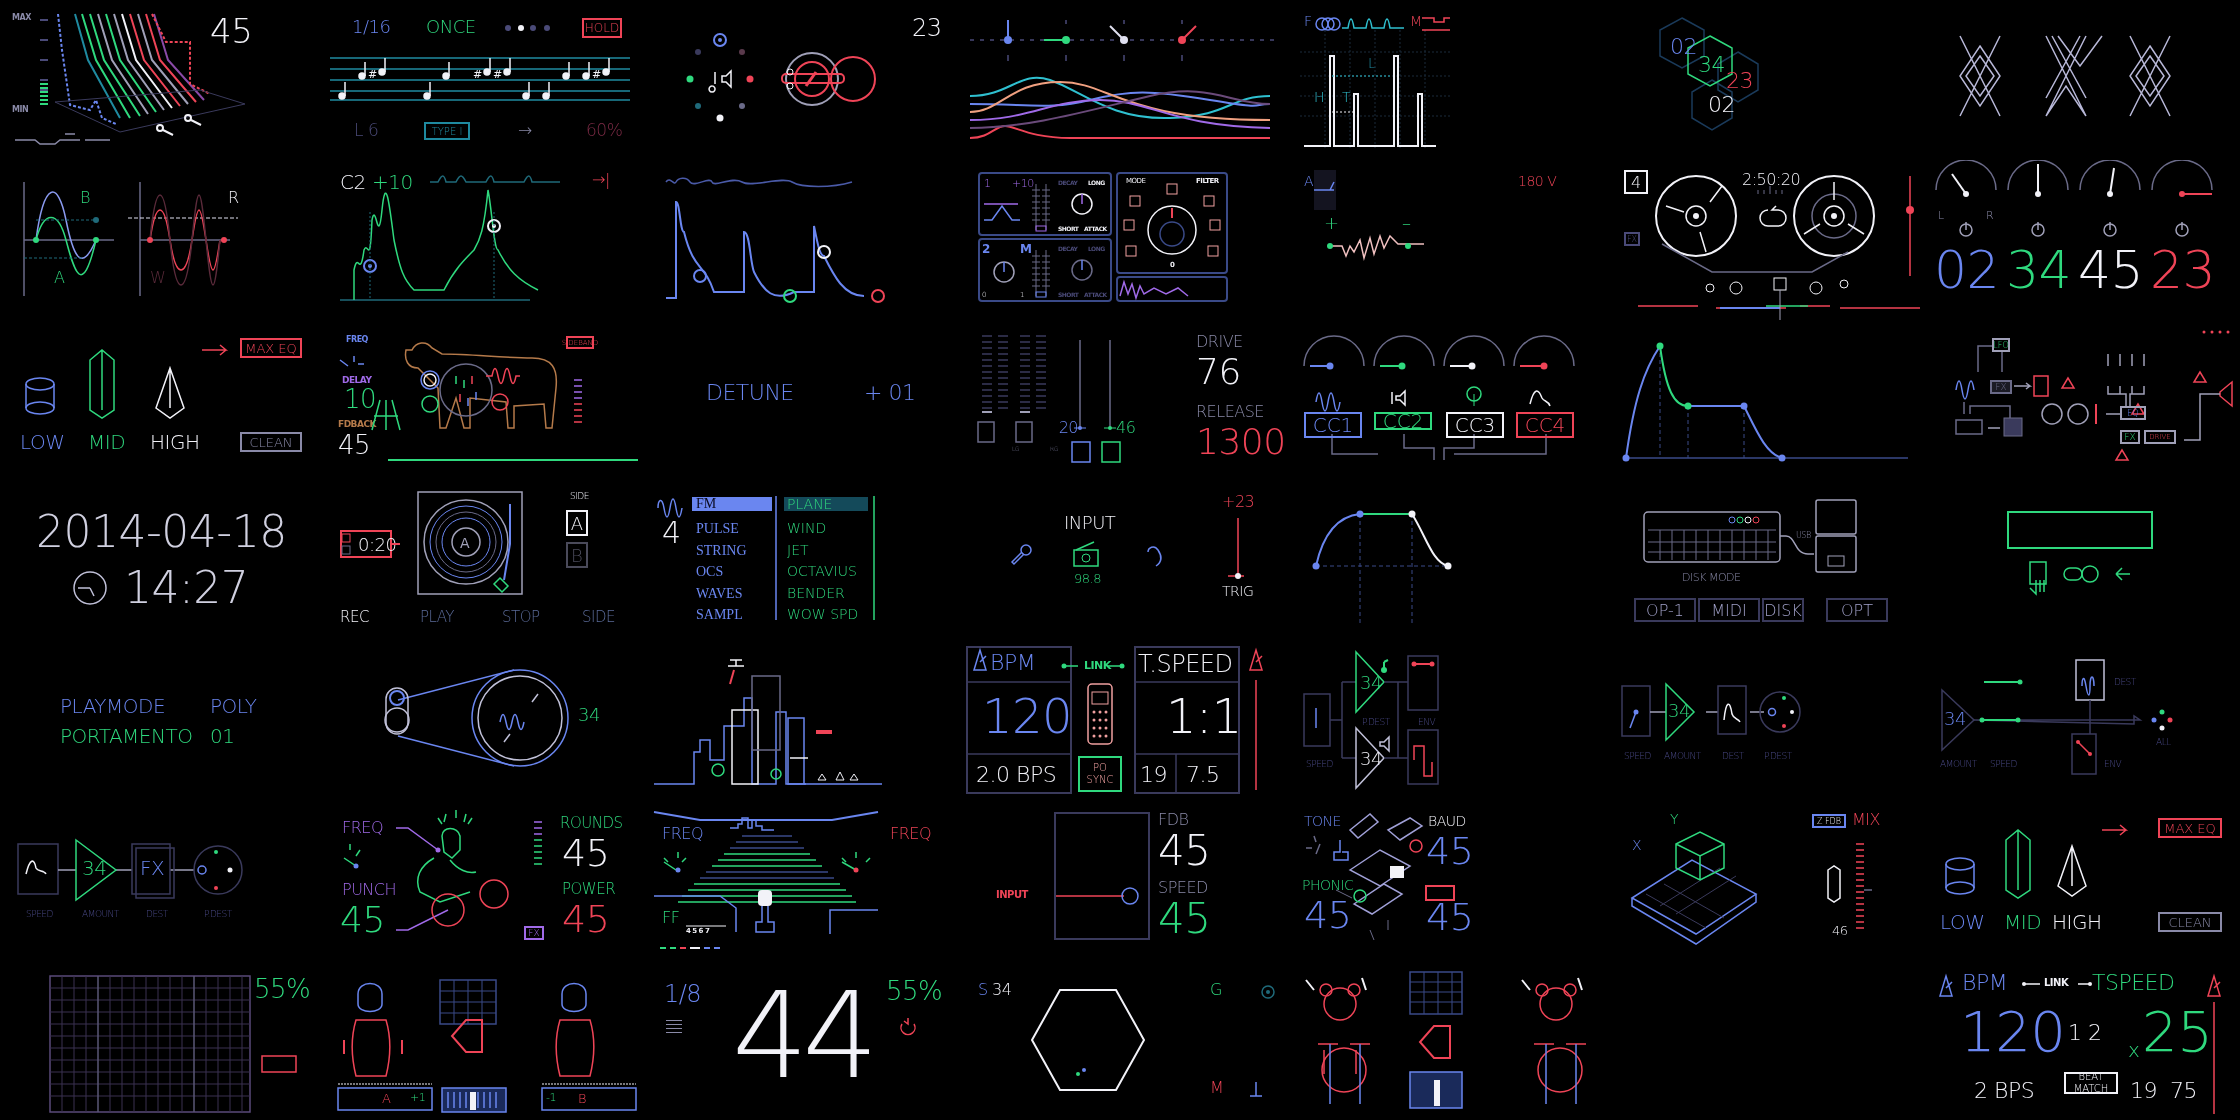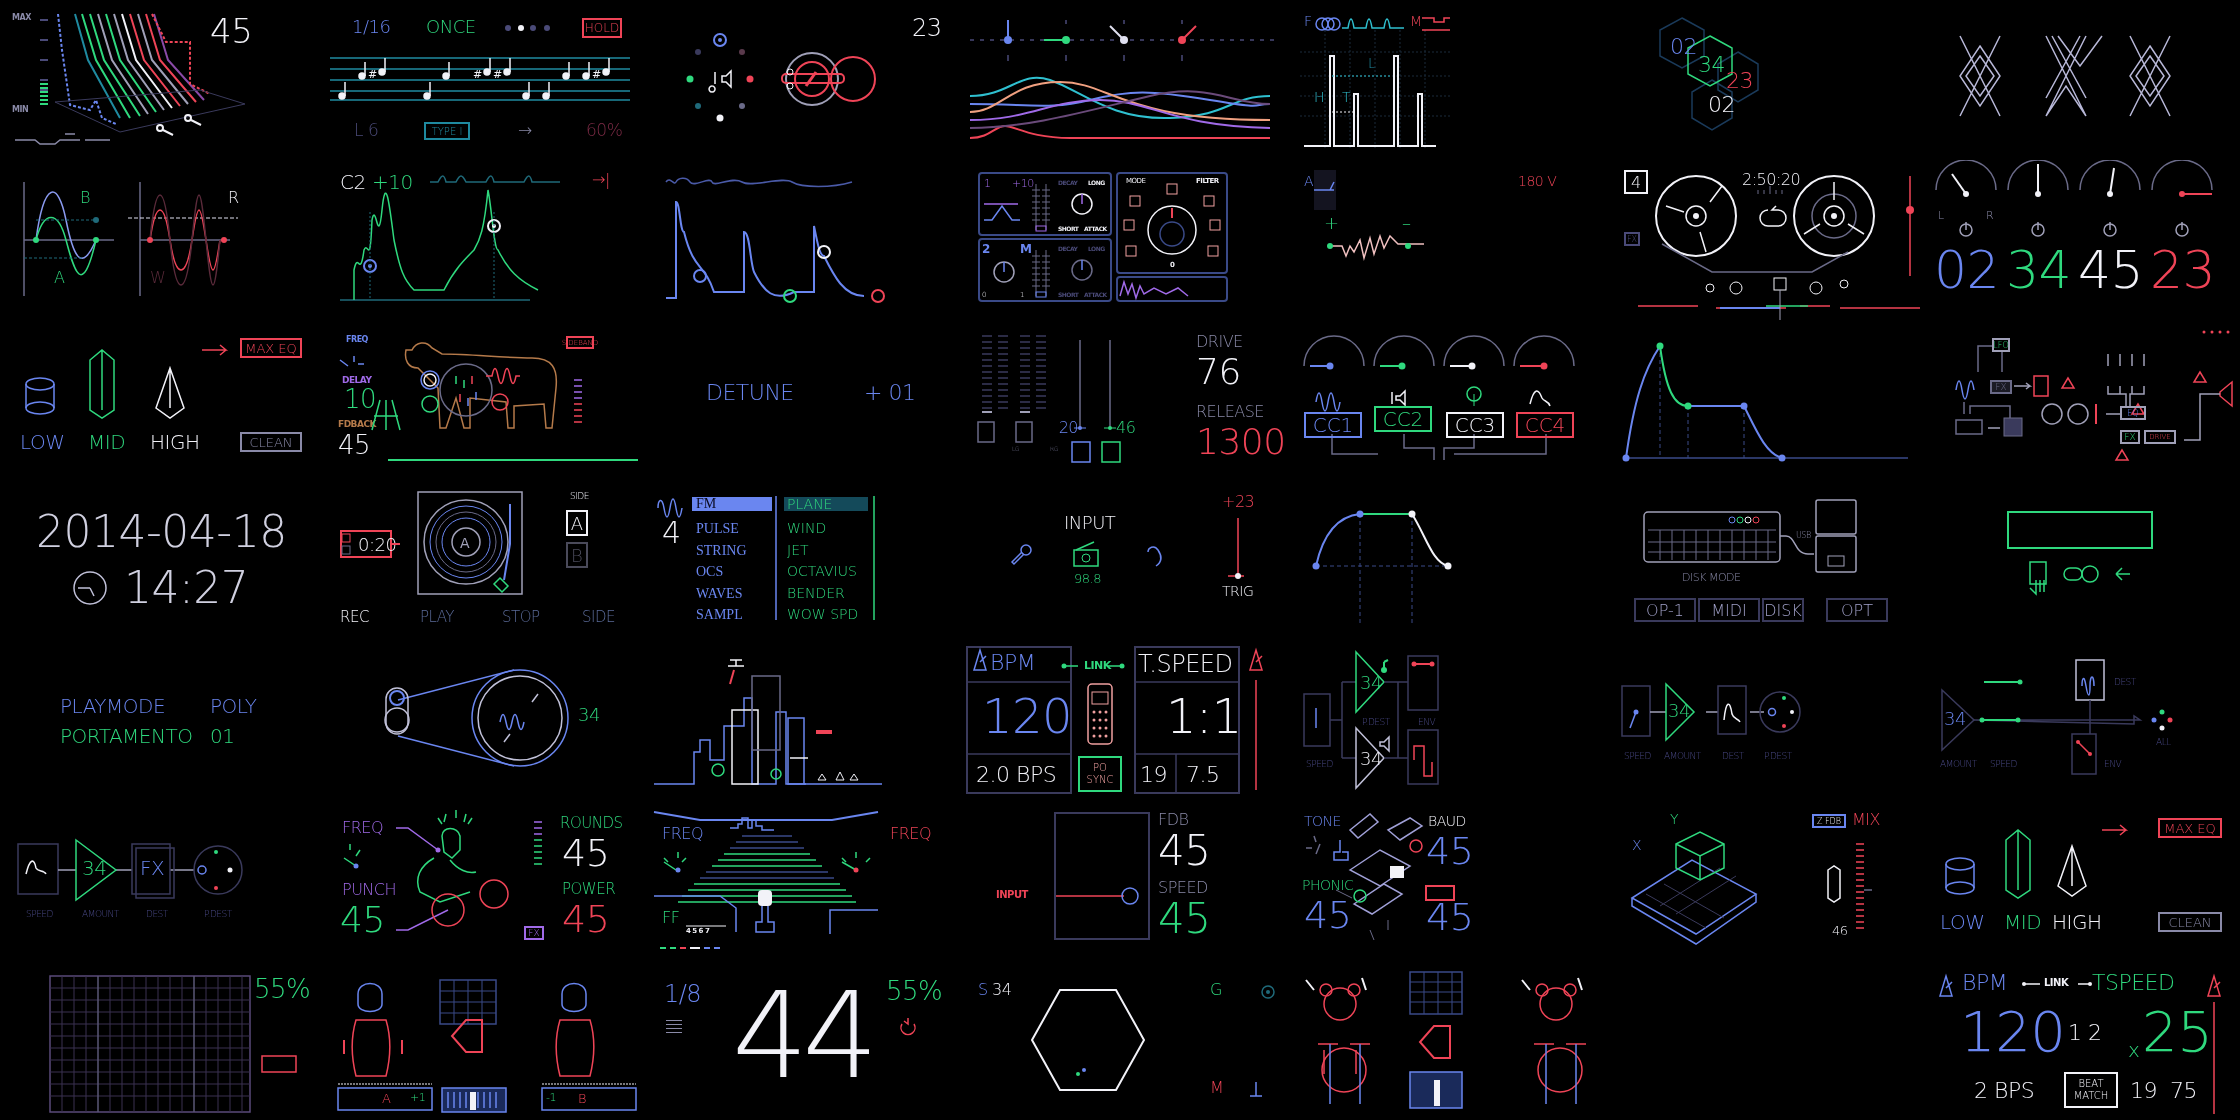--- a/index.html
+++ b/index.html
@@ -480,21 +480,21 @@
     <path d="M220 46h22" stroke="#ef4457" stroke-width="2"></path>
         <circle cx="244" cy="46" r="3.5" fill="#ef4457"></circle>
     <path d="M16 82c2-12 4-12 6 0s4 12 6 0 4-12 6 0 4 12 6 0" stroke="#6a86f0" fill="none" stroke-width="1.5"></path>
     <path d="M92 72v12M96 76h4l5-5v14l-5-5h-4z" stroke="#f2f2f8" fill="none" stroke-width="1.5"></path>
     <circle cx="174" cy="74" r="7" fill="none" stroke="#2fd97e" stroke-width="1.5"></circle>
         <path d="M174 74v12" stroke="#2fd97e"></path>
     <path d="M230 84c4-16 8-16 12-6 2 4 6 2 8 8" stroke="#f2f2f8" fill="none" stroke-width="1.5"></path>
     <path d="M32 114v20h46M104 114v14h30v12M174 114v14h-30v12M246 114v20h-92" stroke="#6a6a88" fill="none" stroke-width="1.5"></path>
   </svg>
   <span class="btnbox blue" style="left:4px;top:92px;width:58px;height:26px;font-size:20px">CC1</span>
-  <span class="btnbox green" style="left:74px;top:86px;width:58px;height:26px;font-size:20px">CC2</span>
+  <span class="btnbox green" style="left:74px;top:92px;width:58px;height:18px;font-size:20px">CC2</span>
   <span class="btnbox white" style="left:146px;top:92px;width:58px;height:26px;font-size:20px">CC3</span>
   <span class="btnbox red" style="left:216px;top:92px;width:58px;height:26px;font-size:20px">CC4</span>
 </div>
 
 <div class="tile" style="left:1610px;top:320px">
   <svg width="320" height="160">
     <path d="M16 138H298" stroke="#3a4a88" stroke-width="1.5"></path>
     <path d="M50 26v112M78 86v52M134 86v52" stroke="#3a4a88" stroke-dasharray="4 3"></path>
     <path d="M16 138C24 80 34 50 50 26" stroke="#6a86f0" fill="none" stroke-width="2"></path>
     <path d="M50 26C56 70 64 86 78 86" stroke="#2fd97e" fill="none" stroke-width="2"></path>
@@ -1077,18 +1077,18 @@
     <path d="M278 36l6-20 6 20zM284 28l6-6M284 42v112" stroke="#ef4457" fill="none" stroke-width="1.5"></path>
   </svg>
   <span class="t blue" style="left:32px;top:12px;font-size:22px">BPM</span>
   <span class="t white" style="left:114px;top:18px;font-size:10px;font-weight:bold">LINK</span>
   <span class="t green" style="left:162px;top:12px;font-size:22px">TSPEED</span>
   <span class="t blue" style="left:30px;top:44px;font-size:56px;font-weight:100">120</span>
   <span class="t white" style="left:138px;top:62px;font-size:22px">1 2</span>
   <span class="t green" style="left:198px;top:80px;font-size:20px">x</span>
   <span class="t green" style="left:212px;top:44px;font-size:56px;font-weight:100">25</span>
   <span class="t white" style="left:44px;top:120px;font-size:22px">2 BPS</span>
-  <span class="btnbox white" style="left:134px;top:112px;width:54px;height:36px;font-size:10px;text-align:center;white-space:normal;line-height:1.2">BEAT MATCH</span>
+  <span class="btnbox white" style="left:134px;top:112px;width:54px;height:22px;font-size:10px;text-align:center;white-space:normal;line-height:1.2">BEAT MATCH</span>
   <span class="t white" style="left:200px;top:120px;font-size:22px">19</span>
   <span class="t white" style="left:240px;top:120px;font-size:22px">75</span>
 </div>
 
 </div>
 
 </body></html>

